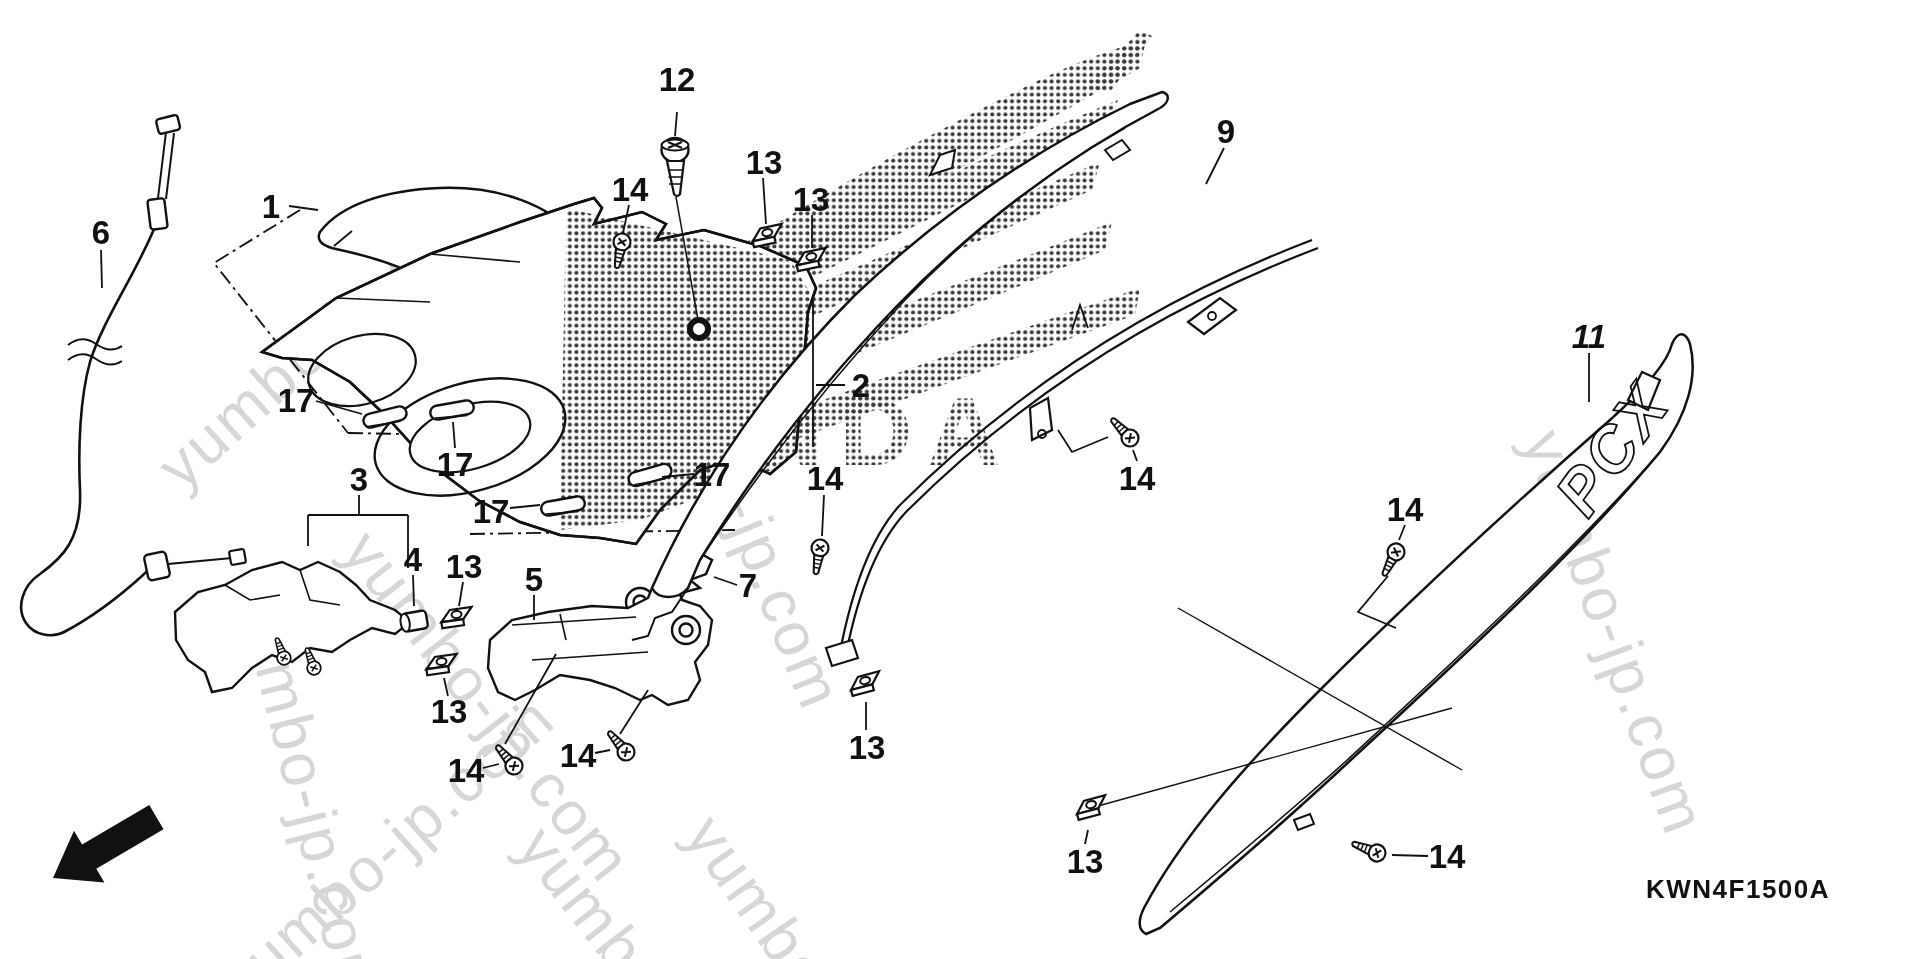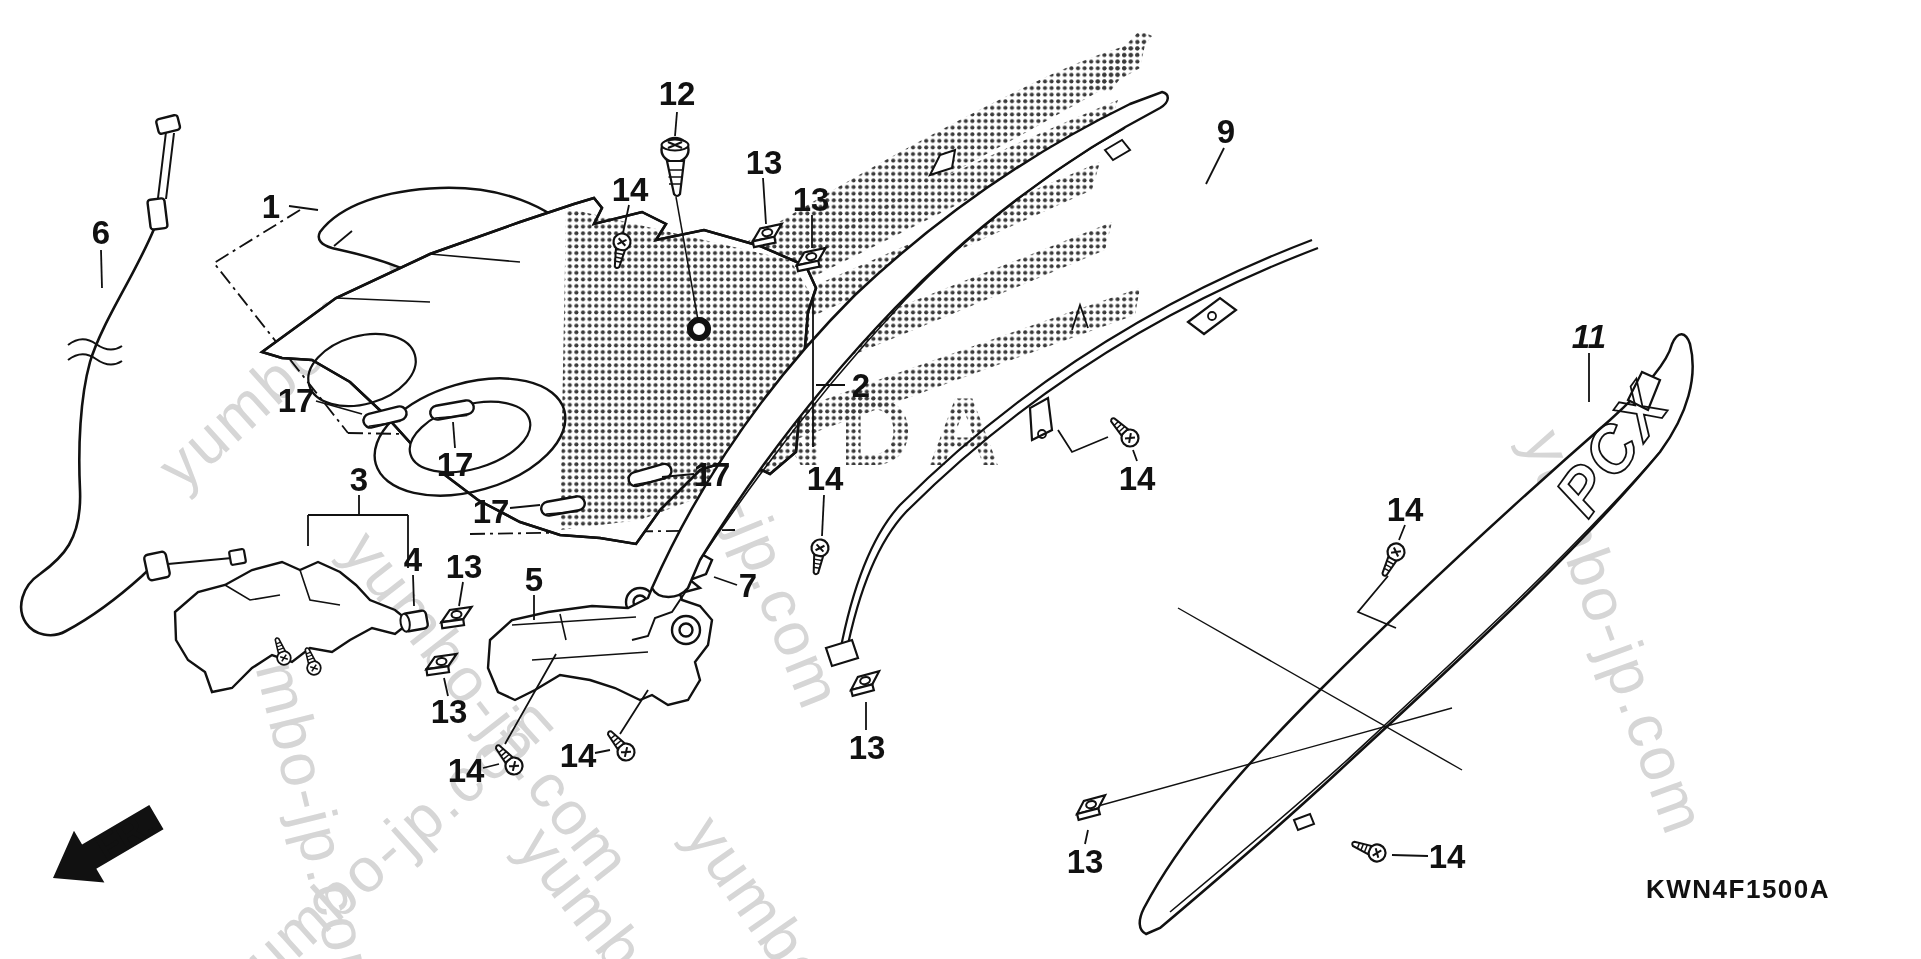--- a/index.html
+++ b/index.html
@@ -227,21 +227,21 @@
     </g>
     <text transform="translate(106,862) rotate(-31)" font-family="Liberation Sans, sans-serif" font-size="37" font-weight="bold" fill="#111">FR.</text>
   </g>
 
   <text x="1646" y="898" font-family="Liberation Sans, sans-serif" font-size="26" font-weight="700" letter-spacing="1.5" fill="#111">KWN4F1500A</text>
 </svg>
 
   <div style="position:absolute;left:0;top:0;width:1921px;height:959px;">
       <span class="callout" style="left: 271px; top: 206px;">1</span>
       <span class="callout" style="left: 101px; top: 232px;">6</span>
-      <span class="callout" style="left: 677px; top: 93px;">12</span>
+      <span class="callout" style="left: 677px; top: 79px;">12</span>
       <span class="callout" style="left: 630px; top: 189px;">14</span>
       <span class="callout" style="left: 764px; top: 162px;">13</span>
       <span class="callout" style="left: 811px; top: 199px;">13</span>
       <span class="callout" style="left: 1226px; top: 131px;">9</span>
       <span class="callout" style="left: 861px; top: 385px;">2</span>
       <span class="callout" style="left: 1589px; top: 336px; font-style: italic;">11</span>
       <span class="callout" style="left: 296px; top: 400px;">17</span>
       <span class="callout" style="left: 455px; top: 464px;">17</span>
       <span class="callout" style="left: 712px; top: 474px;">17</span>
       <span class="callout" style="left: 491px; top: 511px;">17</span>

